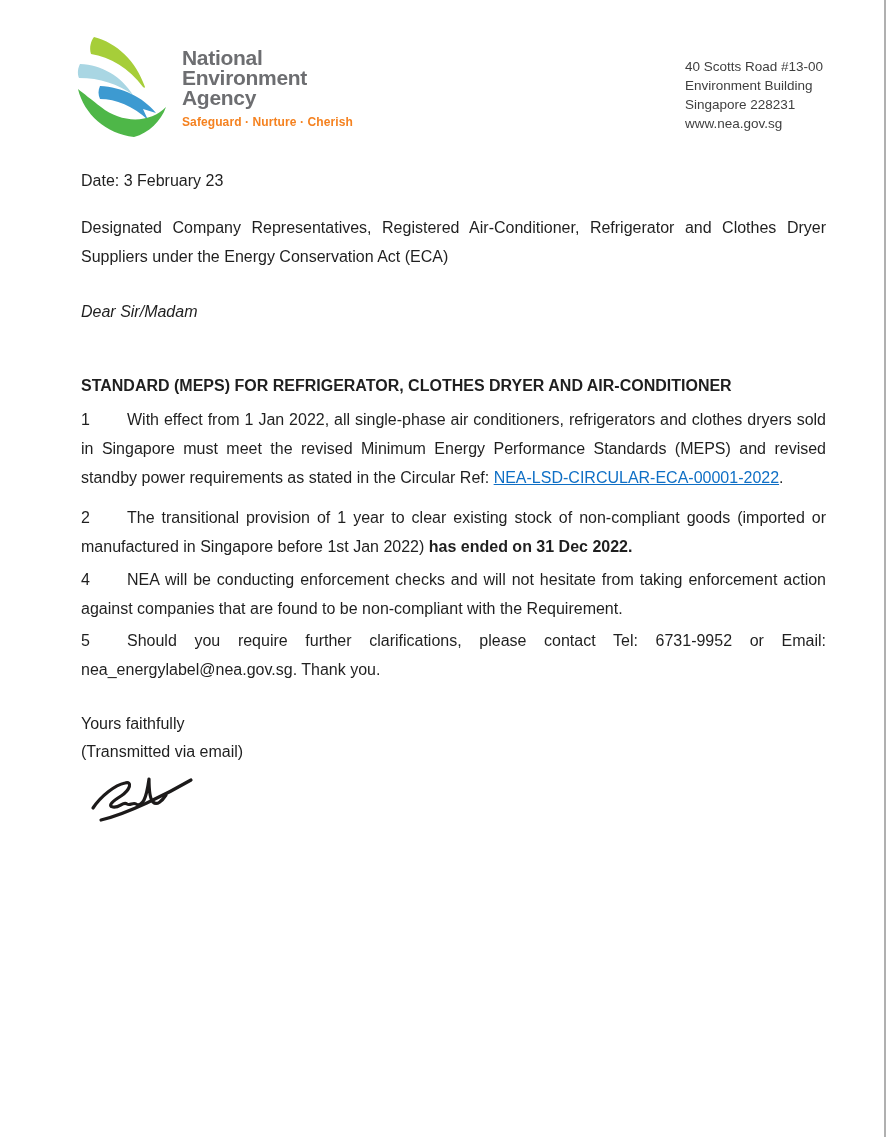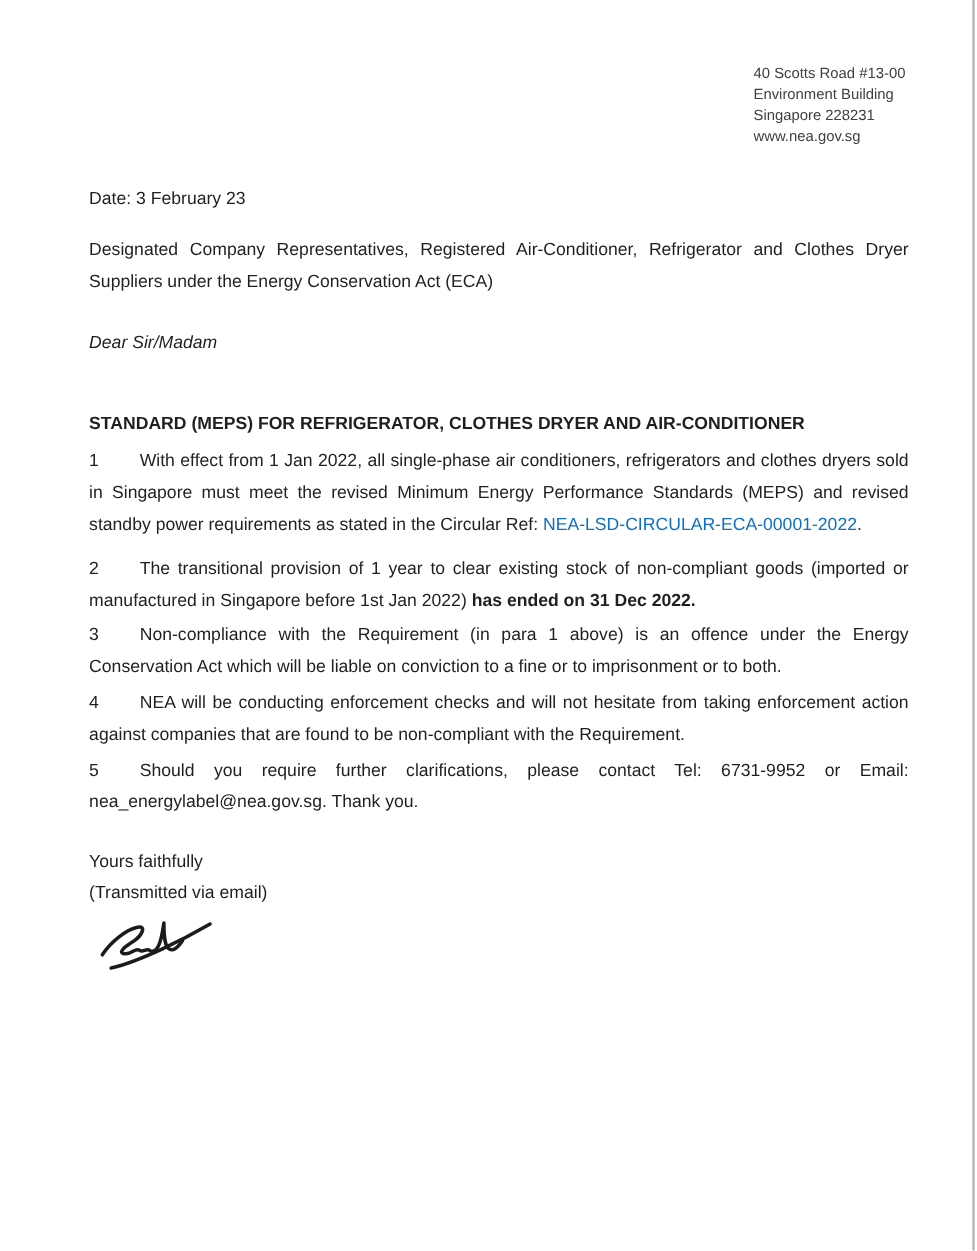--- a/index.html
+++ b/index.html
@@ -61,32 +61,49 @@
   .subject{ margin-top: 16px; font-weight: bold; }
   .para   { text-align: justify; }
   .p1 { margin-top: 5px; }
   .p2 { margin-top: 11px; }
   .p3 { margin-top: 2px; }
   .p4 { margin-top: 4px; }
   .p5 { margin-top: 3px; }
   .pnum { display: inline-block; width: 46px; }
   a.doclink {
     color: #0f6fc5;
+    text-decoration: underline;
     cursor: pointer;
   }
   .closing { margin-top: 26px; font-size: 16px; line-height: 28px; }
   .signature { display: block; margin: 4px 0 0 6px; }
   .signoff { font-size: 16px; line-height: 28px; margin-top: 1px; }
 </style>
 </head>
 <body>
 
 <div class="page">
 
   <div class="header">
+    <div class="logo-wrap">
+      <svg class="logo-mark" viewBox="0 0 110 112" aria-hidden="true">
+        <path d="M27,3 C50,9 69,27 78,53 C78,54 77,54 76,53 C62,34 43,23 24,20 C22,13 24,7 27,3 Z" fill="#a6ce39"></path>
+        <path d="M13,30 C35,31 54,42 66,61 C51,50 33,44 12,44 C10,39 11,34 13,30 Z" fill="#a9d6e3"></path>
+        <path d="M33,52 C55,53 76,63 89,79 L76,75 L81,86 C66,72 49,65 33,65 C31,61 31,56 33,52 Z" fill="#3d9ad1"></path>
+        <path d="M11,55 C17,80 39,100 67,103 C82,99 94,87 99,73 C84,89 55,90 34,73 C25,66 16,59 11,55 Z" fill="#4eb748"></path>
+      </svg>
+      <div class="logo-textcol">
+        <div class="org-name" style="color:#6d6e71">
+          <div>National</div>
+          <div>Environment</div>
+          <div>Agency</div>
+        </div>
+        <div class="tagline" style="color:#f58220">Safeguard · Nurture · Cherish</div>
+      </div>
+    </div>
     <div class="address">
       <div>40 Scotts Road #13-00</div>
       <div>Environment Building</div>
       <div>Singapore 228231</div>
       <div>www.nea.gov.sg</div>
     </div>
   </div>
 
   <div class="body-col">
 
@@ -103,23 +120,20 @@
     </p>
 
     <p class="line para p1">
       <span class="pnum">1</span><span>With effect from 1 Jan 2022, all single-phase air conditioners, refrigerators and clothes dryers sold in Singapore must meet the revised Minimum Energy Performance Standards (MEPS) and revised standby power requirements as stated in the Circular Ref: </span><a class="doclink">NEA-LSD-CIRCULAR-ECA-00001-2022</a><span>.</span>
     </p>
 
     <p class="line para p2">
       <span class="pnum">2</span><span>The transitional provision of 1 year to clear existing stock of non-compliant goods (imported or manufactured in Singapore before 1st Jan 2022) </span><b>has ended on 31 Dec 2022.</b>
     </p>
 
-    <p class="line para p3">
-      <span class="pnum">3</span><span>Non-compliance with the Requirement (in para 1 above) is an offence under the Energy Conservation Act which will be liable on conviction to a fine or to imprisonment or to both.</span>
-    </p>
 
     <p class="line para p4">
       <span class="pnum">4</span><span>NEA will be conducting enforcement checks and will not hesitate from taking enforcement action against companies that are found to be non-compliant with the Requirement.</span>
     </p>
 
     <p class="line para p5">
       <span class="pnum">5</span><span>Should you require further clarifications, please contact Tel: 6731-9952 or Email: nea_energylabel@nea.gov.sg. Thank you.</span>
     </p>
 
     <div class="closing">

